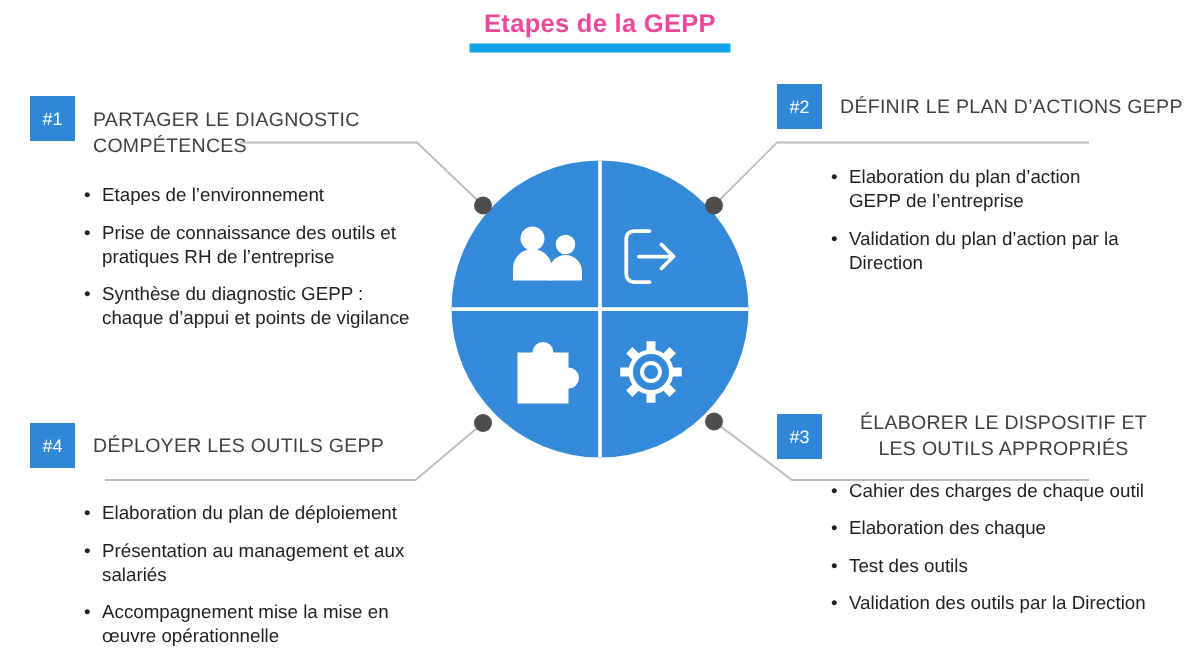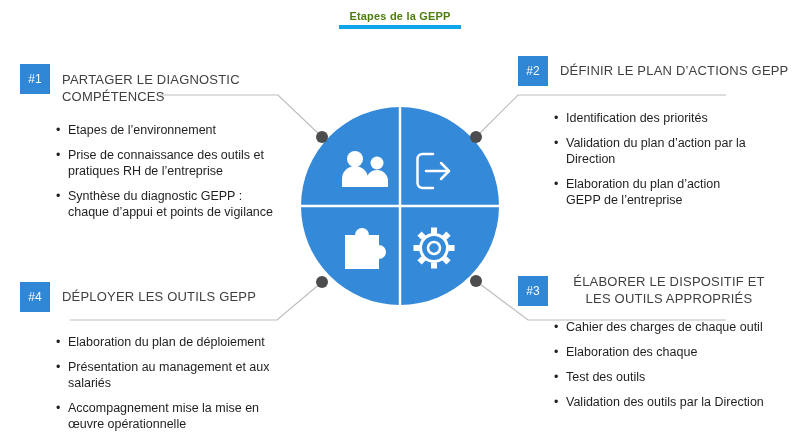--- a/index.html
+++ b/index.html
@@ -15,24 +15,24 @@
 
   
   .title-wrap {
     position: absolute;
     top: 6px; left: 0; right: 0;
     text-align: center;
     z-index: 2;
   }
   .title {
     display: inline-block;
-    font-size: 11px;
+    font-size: 17px;
     font-weight: bold;
-    color: #4d7c0f;
-    border-bottom: 4px solid #0ea5e9;
+    color: #ec4899;
+    border-bottom: 6px solid #0ea5e9;
     padding: 0 10px 3px 10px;
     letter-spacing: 0.2px;
   }
 
   
   .overlay {
     position: absolute;
     top: 0; left: 0;
     z-index: 1;
   }
@@ -167,23 +167,22 @@
       <li>Synthèse du diagnostic GEPP : chaque d’appui et points de vigilance</li>
     </ul>
   </section>
 
   <section class="step sec2">
     <div class="step-header">
       <div class="badge">#2</div>
       <h2 class="step-title">DÉFINIR LE PLAN D’ACTIONS GEPP</h2>
     </div>
     <ul class="bullets">
-      <li>Identification des priorités</li>
+      <li>Elaboration du plan d’action GEPP de l’entreprise</li>
       <li>Validation du plan d’action par la Direction</li>
-      <li>Elaboration du plan d’action GEPP de l’entreprise</li>
     </ul>
   </section>
 
   <section class="step sec3">
     <div class="step-header">
       <div class="badge">#3</div>
       <h2 class="step-title">ÉLABORER LE DISPOSITIF ET LES OUTILS APPROPRIÉS</h2>
     </div>
     <ul class="bullets">
       <li>Cahier des charges de chaque outil</li>

